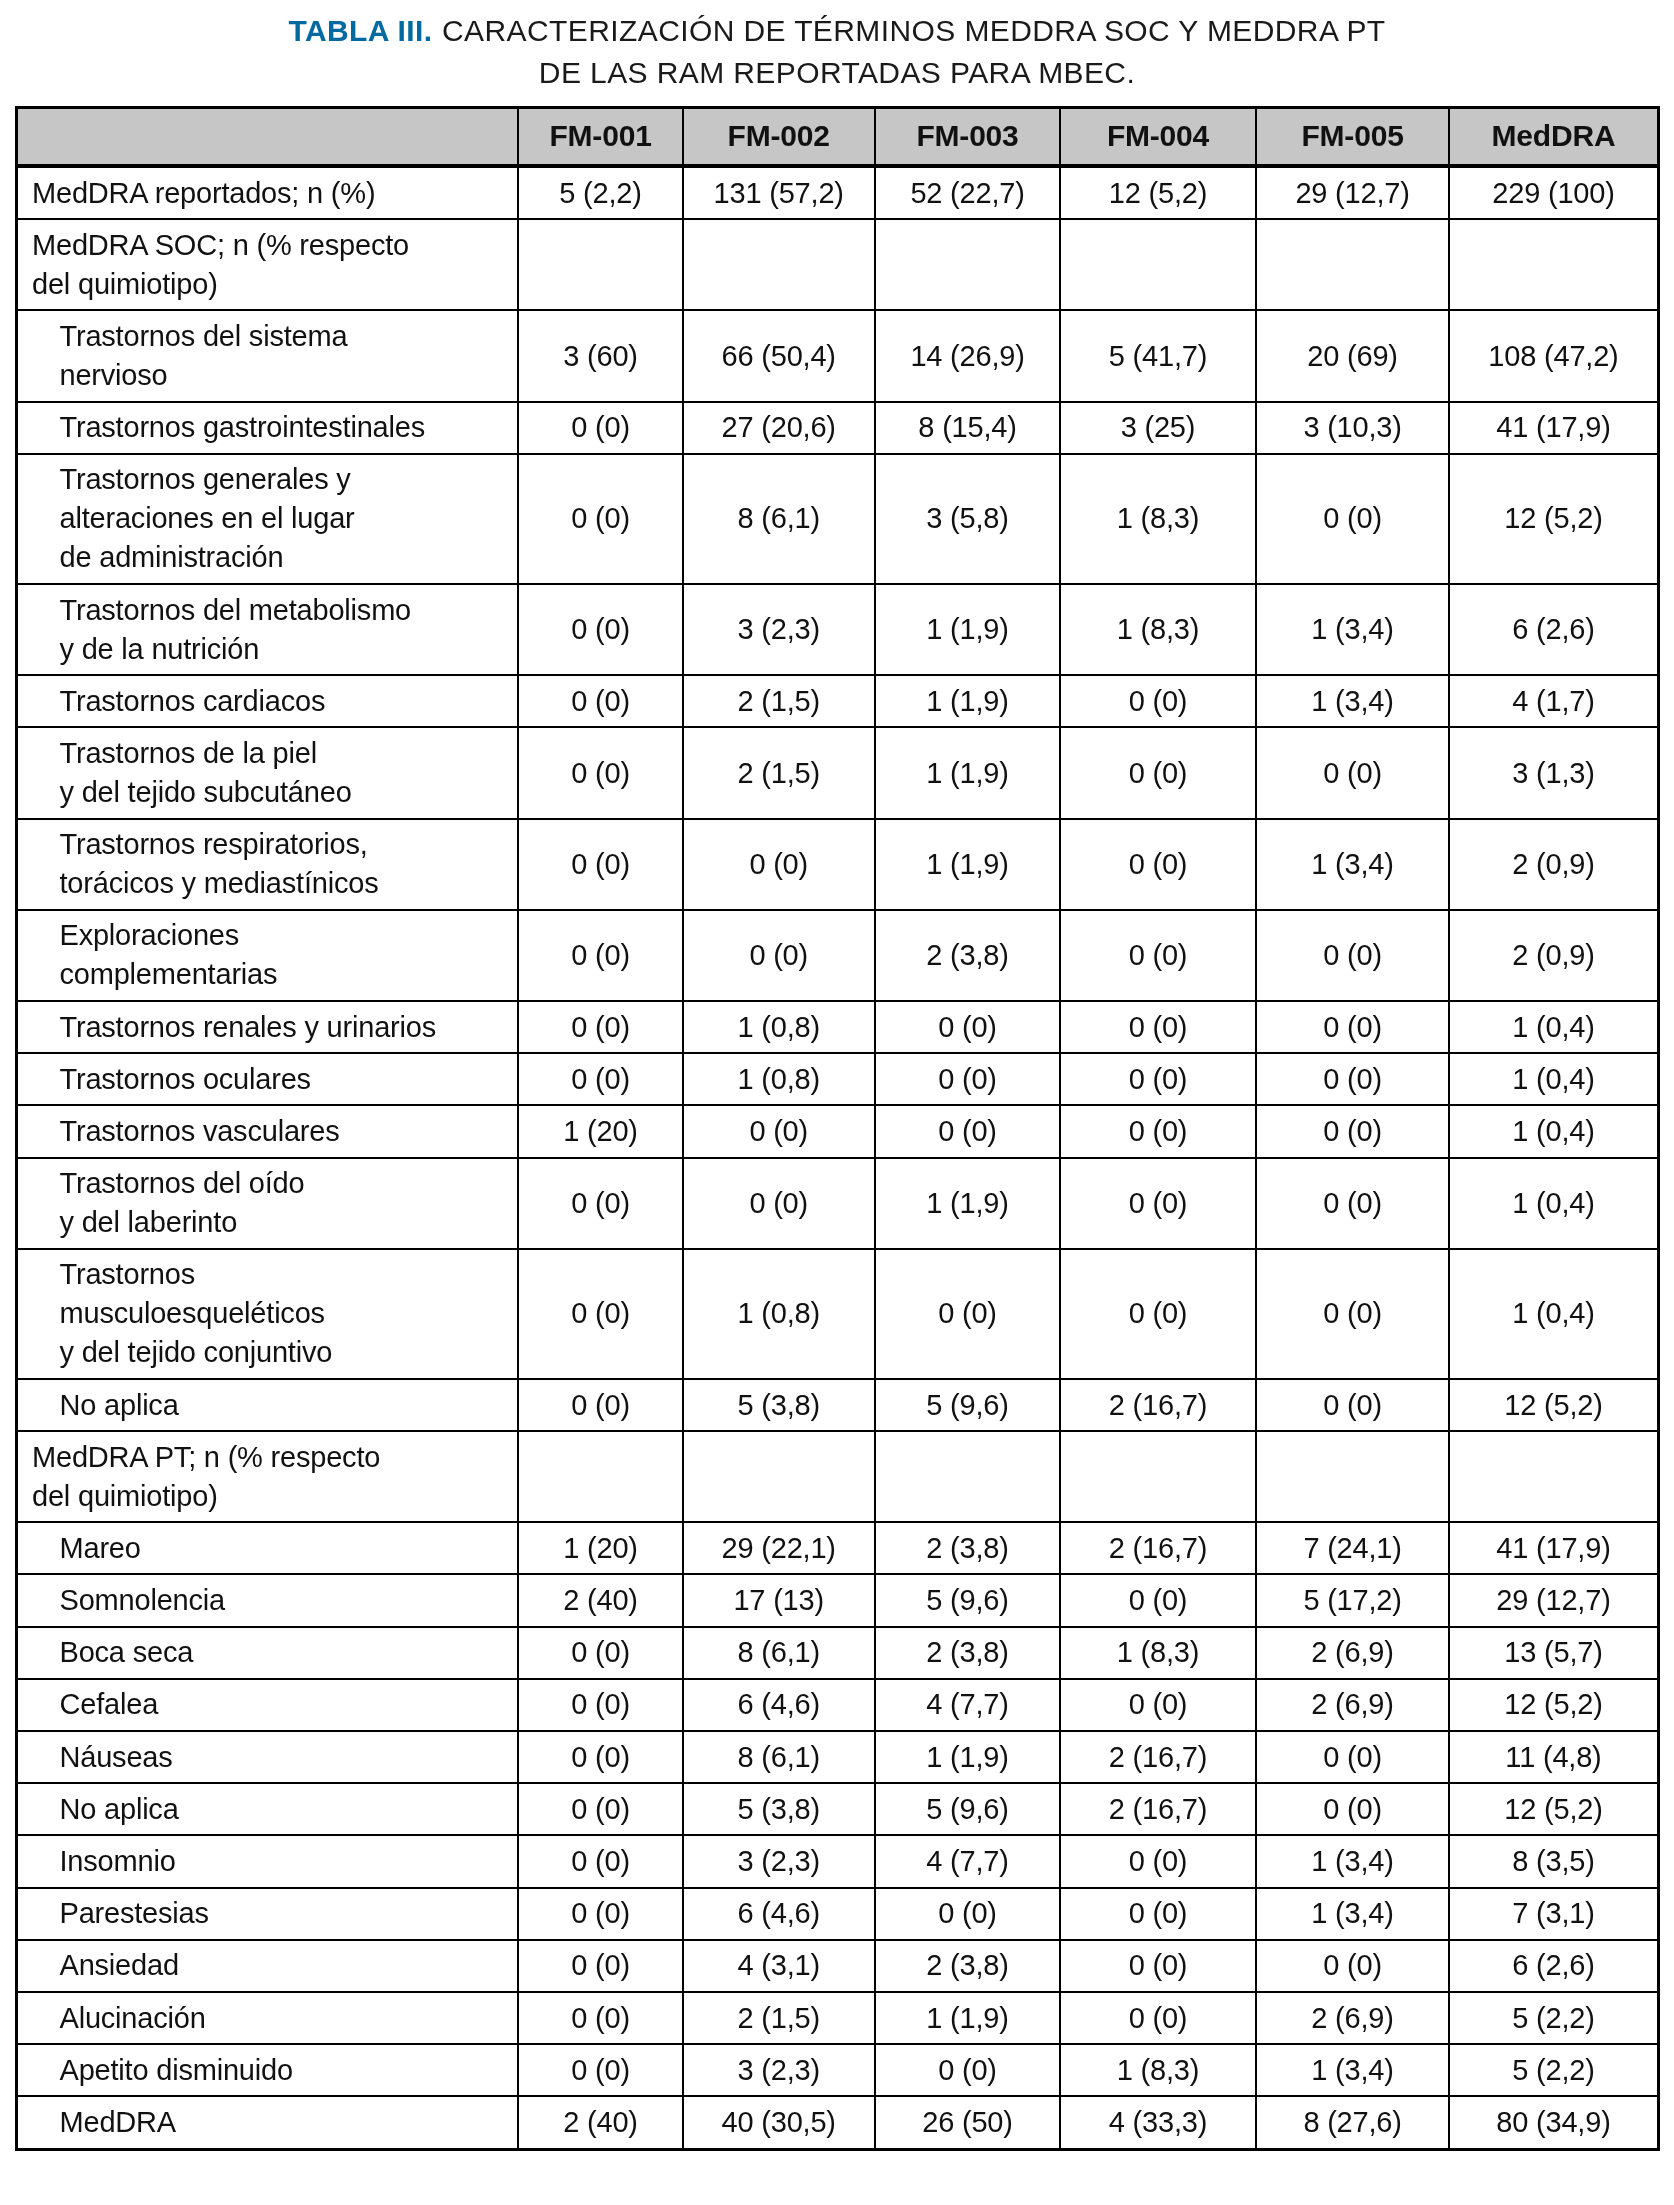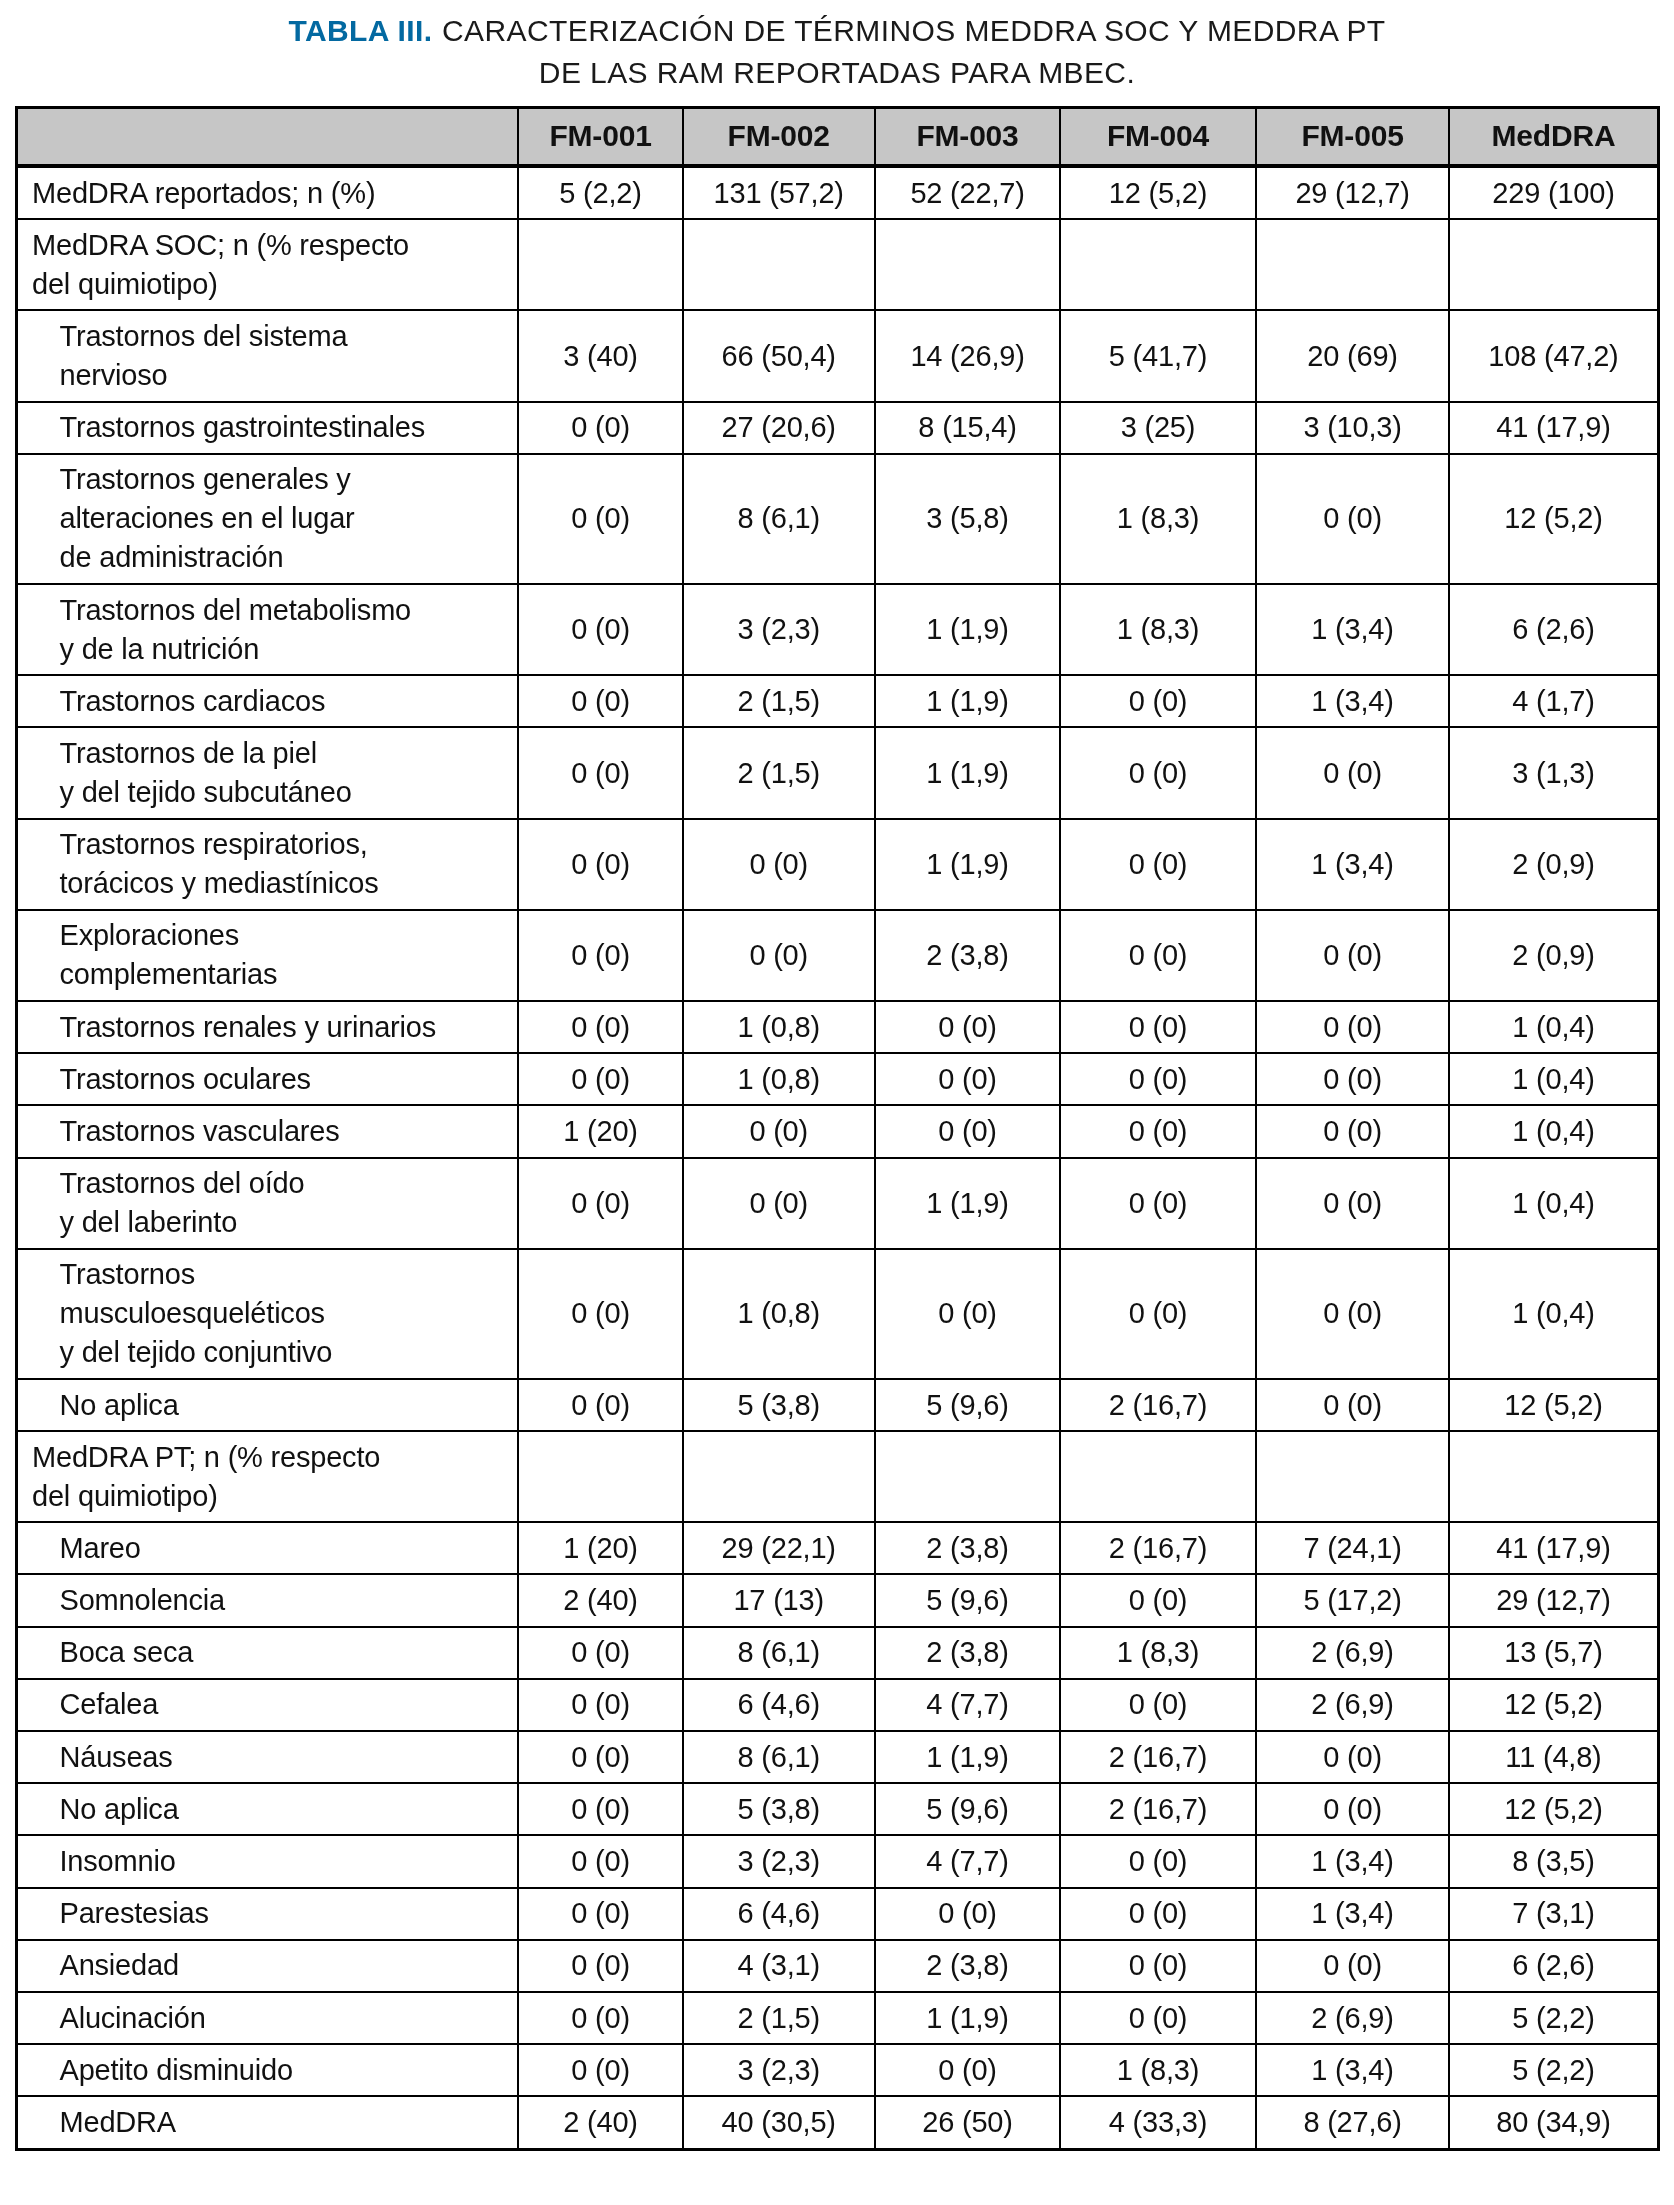--- a/index.html
+++ b/index.html
@@ -128,21 +128,21 @@
           <td class="value"></td>
           <td class="value"></td>
           <td class="value"></td>
           <td class="value"></td>
           <td class="value"></td>
           <td class="value"></td>
         </tr>
         <tr class="item">
           <td class="label">Trastornos del sistema
 nervioso</td>
-          <td class="value">3 (40)</td>
+          <td class="value">3 (60)</td>
           <td class="value">66 (50,4)</td>
           <td class="value">14 (26,9)</td>
           <td class="value">5 (41,7)</td>
           <td class="value">20 (69)</td>
           <td class="value">108 (47,2)</td>
         </tr>
         <tr class="item">
           <td class="label">Trastornos gastrointestinales</td>
           <td class="value">0 (0)</td>
           <td class="value">27 (20,6)</td>

